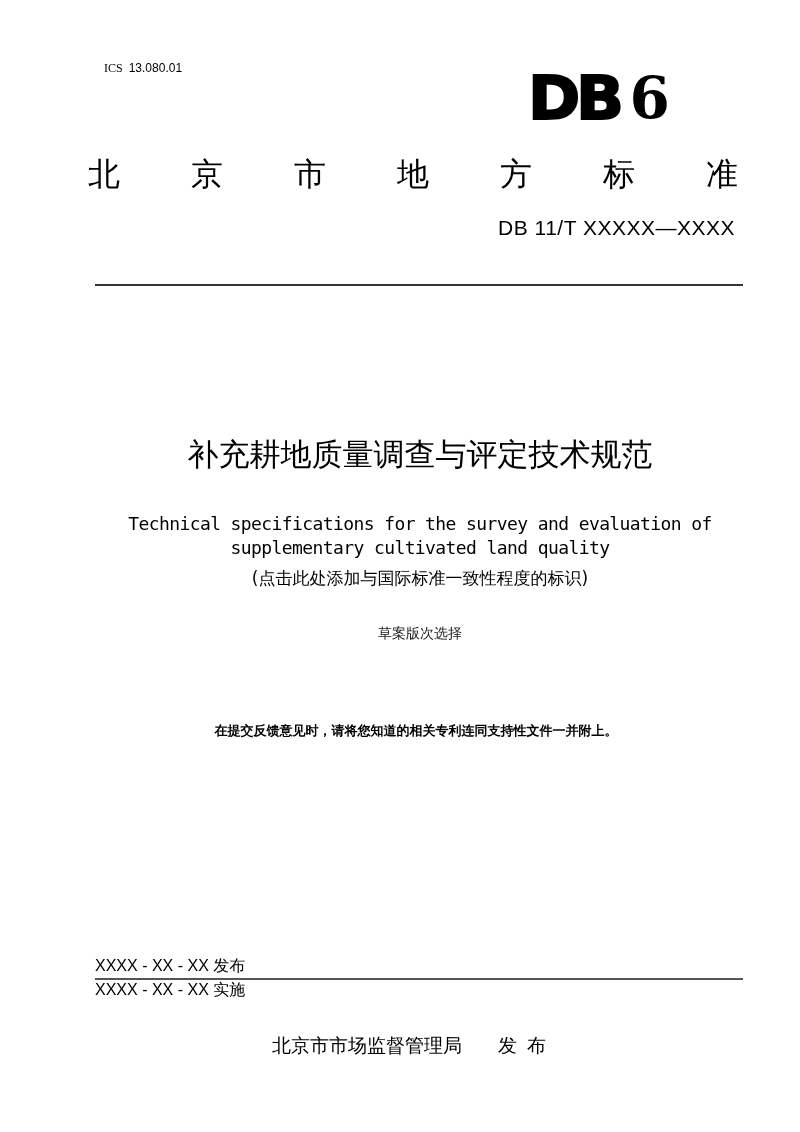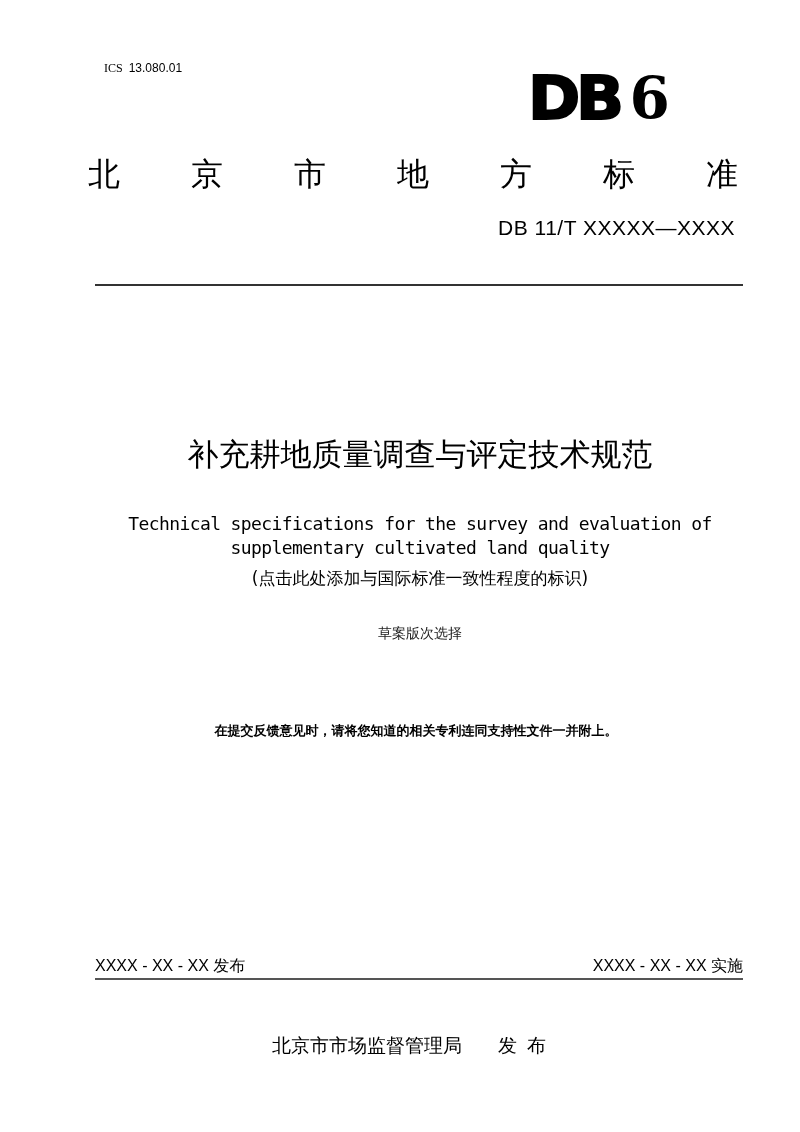--- a/index.html
+++ b/index.html
@@ -116,20 +116,21 @@
     font-weight: bold;
     line-height: 22px;
   }
 
   .dates {
     left: 95px; top: 954px; width: 648px;
     display: flex;
     justify-content: space-between;
     font-size: 16px;
     line-height: 24px;
+    flex-direction: column;
   }
   .dates .d { white-space: pre; font-family: "Liberation Sans", sans-serif; }
 
   .rule-bottom {
     left: 95px; top: 978px;
     width: 648px; height: 0;
     border-top: 2px solid #555;
   }
 
   .publisher {

